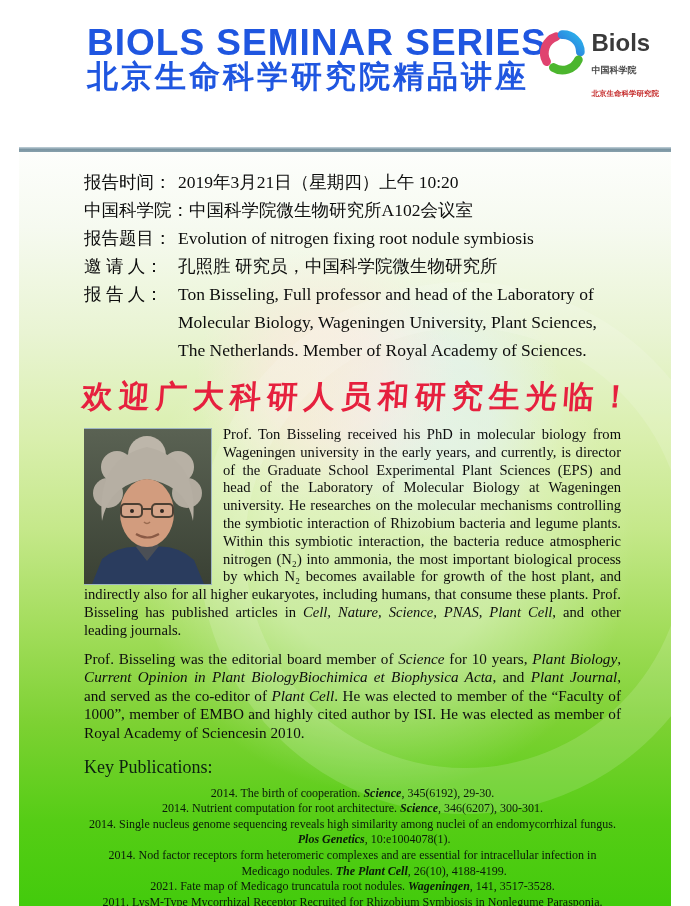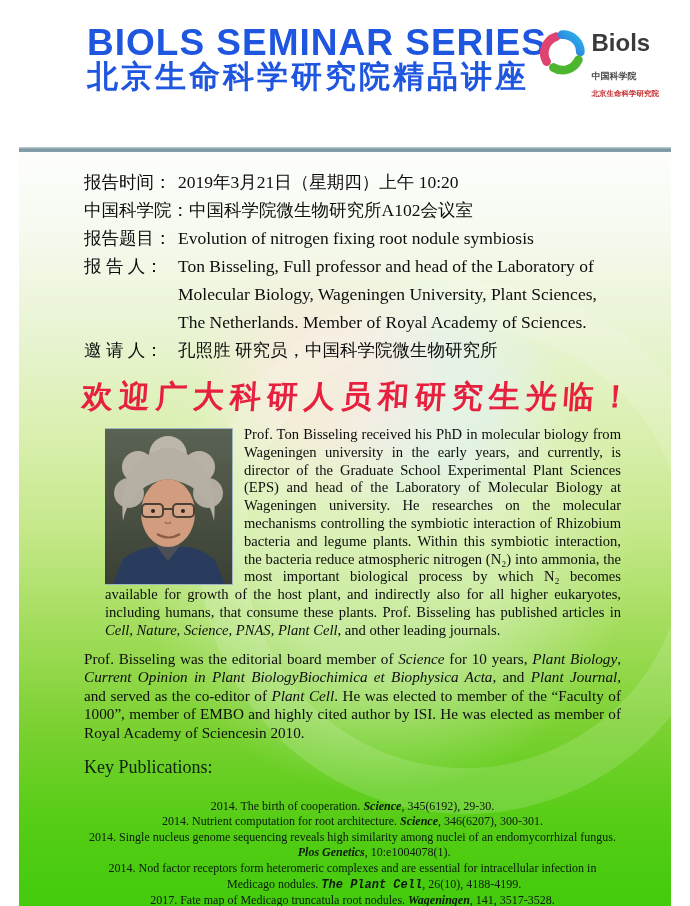--- a/index.html
+++ b/index.html
@@ -17,22 +17,22 @@
   .top { position: relative; height: 147px; padding: 24px 0 0 68px; background: #fff; }
   .title-row { display: flex; align-items: flex-start; }
   h1.title {
     font-family: "Liberation Sans", "DejaVu Sans", sans-serif;
     font-size: 37px; font-weight: 700; letter-spacing: 1px;
     color: #1f56e0; line-height: 1.0; white-space: nowrap;
   }
   .logo { position: absolute; top: 26px; right: 12px; display: flex; align-items: flex-start; gap: 2px; }
   .logo-text { line-height: 1.05; padding-top: 4px; }
   .logo-name { font-family: "Liberation Sans", "DejaVu Sans", sans-serif; font-size: 24px; font-weight: 600; color: #3a3a3a; }
-  .logo-org { font-family: "Liberation Sans", "DejaVu Sans", sans-serif; font-size: 9px; font-weight: 700; color: #4a4a4a; margin-top: 17px; }
-  .logo-org-sub { font-family: Liberation Serif, serif; font-size: 7.5px; font-weight: 700; color: #c62f2f; margin-top: 8px; }
+  .logo-org { font-family: "Liberation Sans", "DejaVu Sans", sans-serif; font-size: 9px; font-weight: 700; color: #4a4a4a; margin-top: 11px; }
+  .logo-org-sub { font-family: Liberation Serif, serif; font-size: 7.5px; font-weight: 700; color: #c62f2f; margin-top: 14px; }
   h2.subtitle {
     font-family: "Liberation Sans", "DejaVu Sans", sans-serif;
     font-size: 31px; font-weight: 700; letter-spacing: 3px;
     color: #1f56e0; line-height: 1.0; white-space: nowrap;
   }
   .rule { height: 5px; background: linear-gradient(#c3d2da, #7b95a2 50%, #86a0ac); }
   
   .body {
     position: relative; height: 754px; padding: 10px 50px 0 65px;
     background: linear-gradient(180deg,
@@ -57,32 +57,32 @@
   .info-row { display: flex; }
   .info-label { flex: 0 0 94px; white-space: nowrap; }
   .info-value { flex: 1; }
   
   .welcome {
     margin: 12px 0 4px -2px;
     font-size: 31px; font-weight: 700; letter-spacing: 6px;
     color: #e6203e; transform: skewX(-4deg); white-space: nowrap;
   }
   
-  .bio { margin-top: 8px; overflow: hidden; margin-left: 21px; }
+  .bio { margin-top: 8px; overflow: hidden; }
   .bio-photo {
     float: left; width: 127px; height: 155px;
     margin: 3px 12px 2px 0; background: #4b5346;
     outline: 1px solid #9fb6c2;
   }
   .bio-text { font-size: 14.6px; line-height: 17.8px; text-align: justify; color: #0d0d0d; }
   
   .editorial { margin-top: 10px; font-size: 15.2px; line-height: 18.6px; text-align: justify; color: #0d0d0d; font-family: Liberation Serif, serif; }
   
   .pubs { margin-top: 14px; }
-  .pubs h3 { font-size: 18px; font-weight: 500; color: #0d2210; margin-bottom: 21px; }
+  .pubs h3 { font-size: 18px; font-weight: 500; color: #0d2210; margin-bottom: 8px; }
   .pubs ul { list-style: none; }
   .pubs li {
     font-size: 12px; line-height: 15.6px; color: #0a1a0a;
     padding-left: 3.6em; text-indent: -3.6em; text-align: center;
   }
 </style>
 </head>
 <body>
 
 <div class="poster">
@@ -127,26 +127,26 @@
         </div>
         <div class="info-row">
           <span class="info-label">中国科学院：</span>
           <span class="info-value">中国科学院微生物研究所A102会议室</span>
         </div>
         <div class="info-row">
           <span class="info-label">报告题目：</span>
           <span class="info-value">Evolution of nitrogen fixing root nodule symbiosis</span>
         </div>
         <div class="info-row">
+          <span class="info-label">邀 请 人：</span>
+          <span class="info-value">孔照胜 研究员，中国科学院微生物研究所</span>
+        </div>
+        <div class="info-row">
           <span class="info-label">报 告 人：</span>
           <span class="info-value">Ton Bisseling, Full professor and head of the Laboratory of Molecular Biology, Wageningen University, Plant Sciences, The Netherlands. Member of Royal Academy of Sciences.</span>
-        </div>
-        <div class="info-row">
-          <span class="info-label">邀 请 人：</span>
-          <span class="info-value">孔照胜 研究员，中国科学院微生物研究所</span>
         </div>
       </section>
 
       <div class="welcome">欢迎广大科研人员和研究生光临！</div>
 
       <section class="bio">
         <div class="bio-photo">
           <svg width="127" height="155" viewBox="0 0 127 155">
             <defs>
               <linearGradient id="pbg" x1="0" y1="0" x2="0" y2="1">
@@ -178,22 +178,22 @@
       </section>
 
       <p class="editorial"><span>Prof. Bisseling was the editorial board member of </span><span style="font-style: italic;">Science</span><span> for 10 years, </span><span style="font-style: italic;">Plant Biology</span><span>, </span><span style="font-style: italic;">Current Opinion in Plant Biology</span><span style="font-style: italic;">Biochimica et Biophysica Acta</span><span>, and </span><span style="font-style: italic;">Plant Journal</span><span>, and served as the co-editor of </span><span style="font-style: italic;">Plant Cell</span><span>. He was elected to member of the “Faculty of 1000”, member of EMBO and highly cited author by ISI. He was elected as member of Royal Academy of Sciencesin 2010.</span></p>
 
       <section class="pubs">
         <h3>Key Publications:</h3>
         <ul>
           <li><span>2014. The birth of cooperation. </span><span style="font-style: italic; font-weight: bold;">Science</span><span>, 345(6192), 29-30.</span></li>
           <li><span>2014. Nutrient computation for root architecture. </span><span style="font-style: italic; font-weight: bold;">Science</span><span>, 346(6207), 300-301.</span></li>
           <li><span>2014. Single nucleus genome sequencing reveals high similarity among nuclei of an endomycorrhizal fungus. </span><span style="font-style: italic; font-weight: bold;">Plos Genetics</span><span>, 10:e1004078(1).</span></li>
-          <li><span>2014. Nod factor receptors form heteromeric complexes and are essential for intracellular infection in Medicago nodules. </span><span style="font-style: italic; font-weight: bold; font-family: Liberation Mono, monospace;">The Plant Cell</span><span>, 26(10), 4188-4199.</span></li>
-          <li><span>2017. Fate map of Medicago truncatula root nodules. </span><span style="font-style: italic; font-weight: bold;">Wageningen</span><span>, 141, 3517-3528.</span></li>
+          <li><span>2014. Nod factor receptors form heteromeric complexes and are essential for intracellular infection in Medicago nodules. </span><span style="font-style: italic; font-weight: bold;">The Plant Cell</span><span>, 26(10), 4188-4199.</span></li>
+          <li><span>2021. Fate map of Medicago truncatula root nodules. </span><span style="font-style: italic; font-weight: bold;">Wageningen</span><span>, 141, 3517-3528.</span></li>
           <li><span>2011. LysM-Type Mycorrhizal Receptor Recruited for Rhizobium Symbiosis in Nonlegume Parasponia. </span><span style="font-style: italic; font-weight: bold;">Science</span><span>, 331(6019), 909-912.</span></li>
 
         </ul>
       </section>
 
     </div>
   </main>
 </div>
 
 </body></html>

